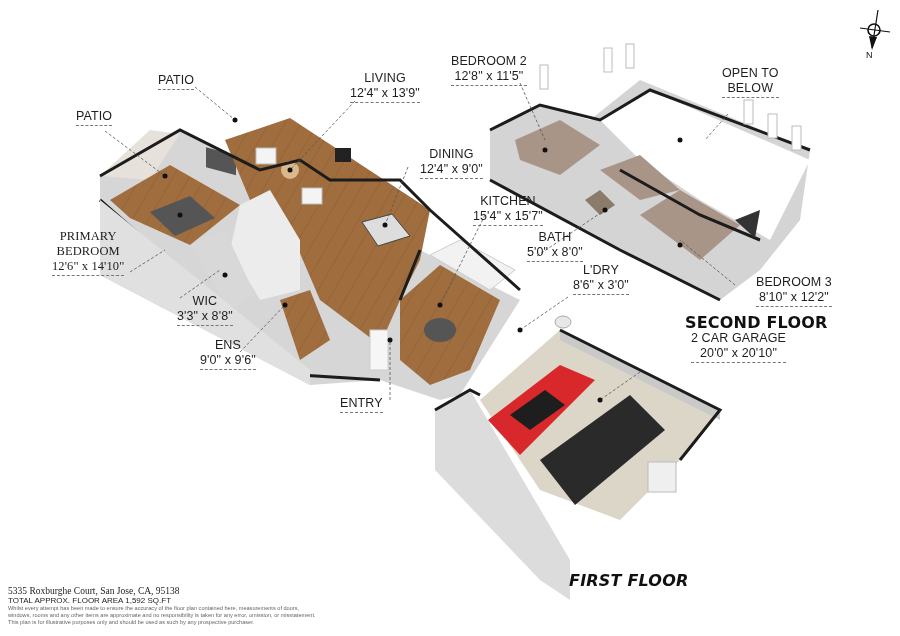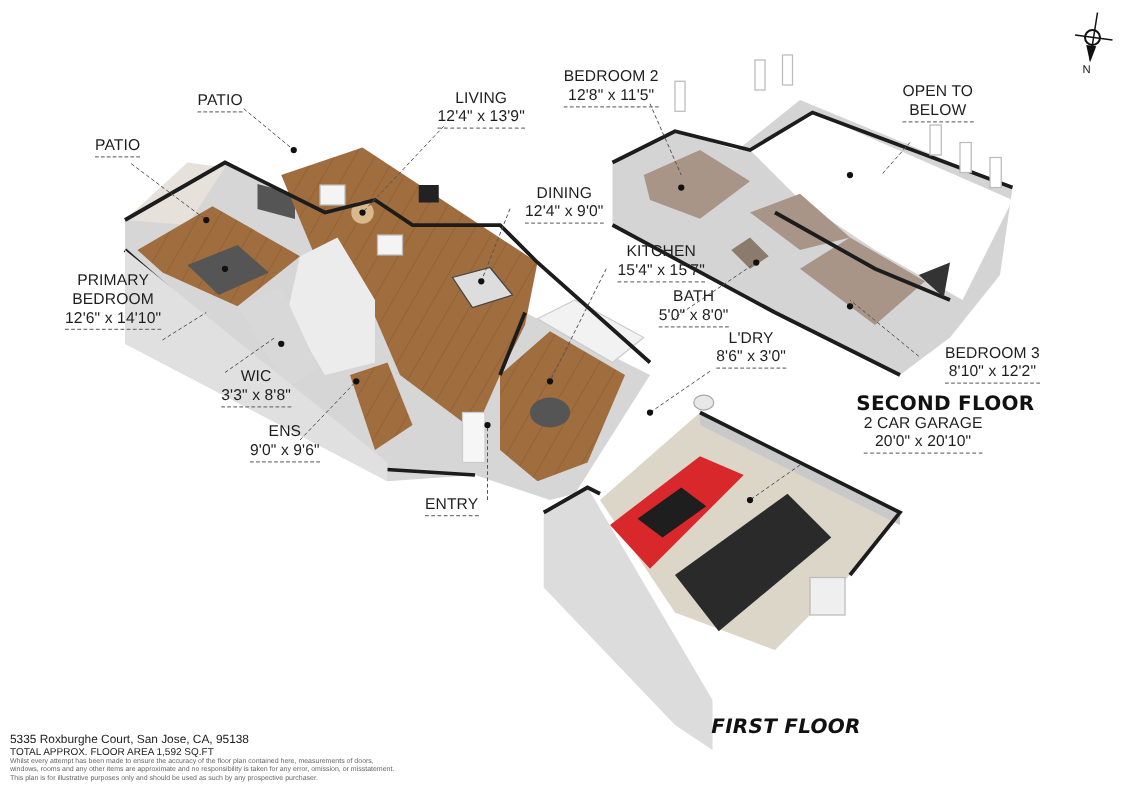--- a/index.html
+++ b/index.html
@@ -4,21 +4,21 @@
 <style>
   html, body { margin:0; padding:0; background:#ffffff; }
   body { width:900px; height:636px; position:relative; overflow:hidden; font-family:"DejaVu Sans", sans-serif; color:#222; }
   .plan { position:absolute; left:0; top:0; width:900px; height:636px; }
   .lbl { position:absolute; font-family:"Liberation Sans", sans-serif; font-size:12.5px; color:#1e1e1e; text-align:center; line-height:15px; white-space:nowrap; letter-spacing:0.1px; }
   .lbl .dim { display:block; border-bottom:1px dashed #777; padding-bottom:1px; }
   .floor-title { position:absolute; font-family:"DejaVu Sans", sans-serif; font-weight:bold; font-size:16px; color:#111; letter-spacing:0.2px; }
   .compass { position:absolute; left:852px; top:4px; width:40px; height:56px; }
   .compass-n { position:absolute; left:866px; top:50px; font-size:9px; font-family:"Liberation Sans", sans-serif; color:#111; }
   .footer { position:absolute; left:8px; top:586px; font-family:"Liberation Sans", sans-serif; color:#333; }
-  .footer .addr { font-size:9.5px; color:#222; }
+  .footer .addr { font-size:9.5px; color:#222;font-family:Liberation Serif, serif; }
   .footer .area { font-size:8px; color:#222; }
   .footer .disc { font-size:5.6px; color:#666; line-height:7px; }
 </style>
 </head>
 <body>
 
 <svg class="plan" viewBox="0 0 900 636" xmlns="http://www.w3.org/2000/svg">
   <defs>
     <pattern id="wood" width="14" height="14" patternUnits="userSpaceOnUse" patternTransform="rotate(30)">
       <rect width="14" height="14" fill="#a06d3e"></rect>
@@ -149,26 +149,26 @@
 <div class="lbl" style="left:350px;top:71px;">
   <span>LIVING</span>
   <span class="dim">12'4" x 13'9"</span>
 </div>
 
 <div class="lbl" style="left:420px;top:147px;">
   <span>DINING</span>
   <span class="dim">12'4" x 9'0"</span>
 </div>
 
-<div class="lbl" style="left:494px;top:194px;">
+<div class="lbl" style="left:473px;top:194px;">
   <span>KITCHEN</span>
   <span class="dim">15'4" x 15'7"</span>
 </div>
 
-<div class="lbl" style="left:52px;top:217px;">
+<div class="lbl" style="left:52px;top:229px;font-family:Liberation Serif, serif;">
   <span style="display:block">PRIMARY</span>
   <span style="display:block">BEDROOM</span>
   <span class="dim">12'6" x 14'10"</span>
 </div>
 
 <div class="lbl" style="left:137px;top:294px;margin-left:40px;">
   <span style="display:block">WIC</span>
   <span class="dim">3'3" x 8'8"</span>
 </div>
 

